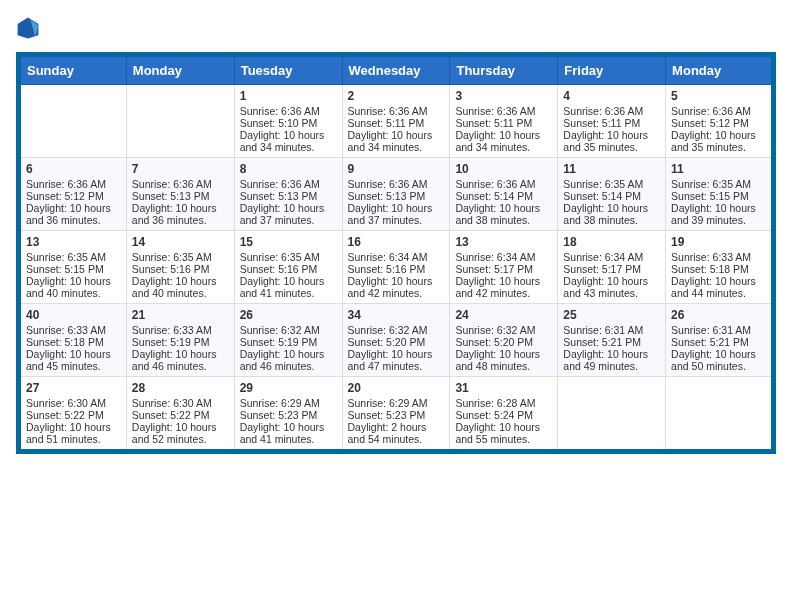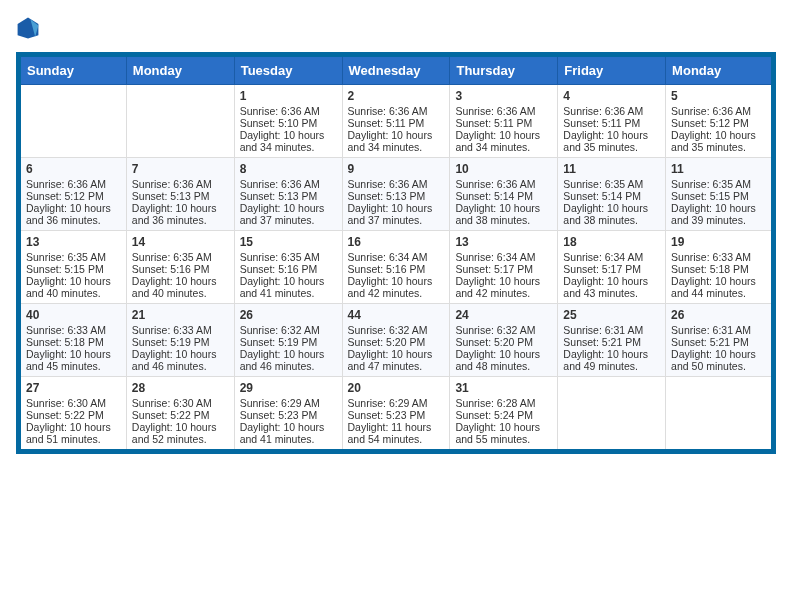--- a/index.html
+++ b/index.html
@@ -248,21 +248,21 @@
           <span style="display: block;">Sunset: 5:19 PM</span>
           <span style="display: block;">Daylight: 10 hours and 46 minutes.</span>
         </td>
         <td>
           <span class="day-num">26</span>
           <span style="display: block;">Sunrise: 6:32 AM</span>
           <span style="display: block;">Sunset: 5:19 PM</span>
           <span style="display: block;">Daylight: 10 hours and 46 minutes.</span>
         </td>
         <td>
-          <span class="day-num">44</span>
+          <span class="day-num">34</span>
           <span style="display: block;">Sunrise: 6:32 AM</span>
           <span style="display: block;">Sunset: 5:20 PM</span>
           <span style="display: block;">Daylight: 10 hours and 47 minutes.</span>
         </td>
         <td>
           <span class="day-num">24</span>
           <span style="display: block;">Sunrise: 6:32 AM</span>
           <span style="display: block;">Sunset: 5:20 PM</span>
           <span style="display: block;">Daylight: 10 hours and 48 minutes.</span>
         </td>
@@ -295,21 +295,21 @@
         <td>
           <span class="day-num">29</span>
           <span style="display: block;">Sunrise: 6:29 AM</span>
           <span style="display: block;">Sunset: 5:23 PM</span>
           <span style="display: block;">Daylight: 10 hours and 41 minutes.</span>
         </td>
         <td>
           <span class="day-num">20</span>
           <span style="display: block;">Sunrise: 6:29 AM</span>
           <span style="display: block;">Sunset: 5:23 PM</span>
-          <span style="display: block;">Daylight: 11 hours and 54 minutes.</span>
+          <span style="display: block;">Daylight: 2 hours and 54 minutes.</span>
         </td>
         <td>
           <span class="day-num">31</span>
           <span style="display: block;">Sunrise: 6:28 AM</span>
           <span style="display: block;">Sunset: 5:24 PM</span>
           <span style="display: block;">Daylight: 10 hours and 55 minutes.</span>
         </td>
         <td class="empty"></td>
         <td class="empty"></td>
       </tr>

